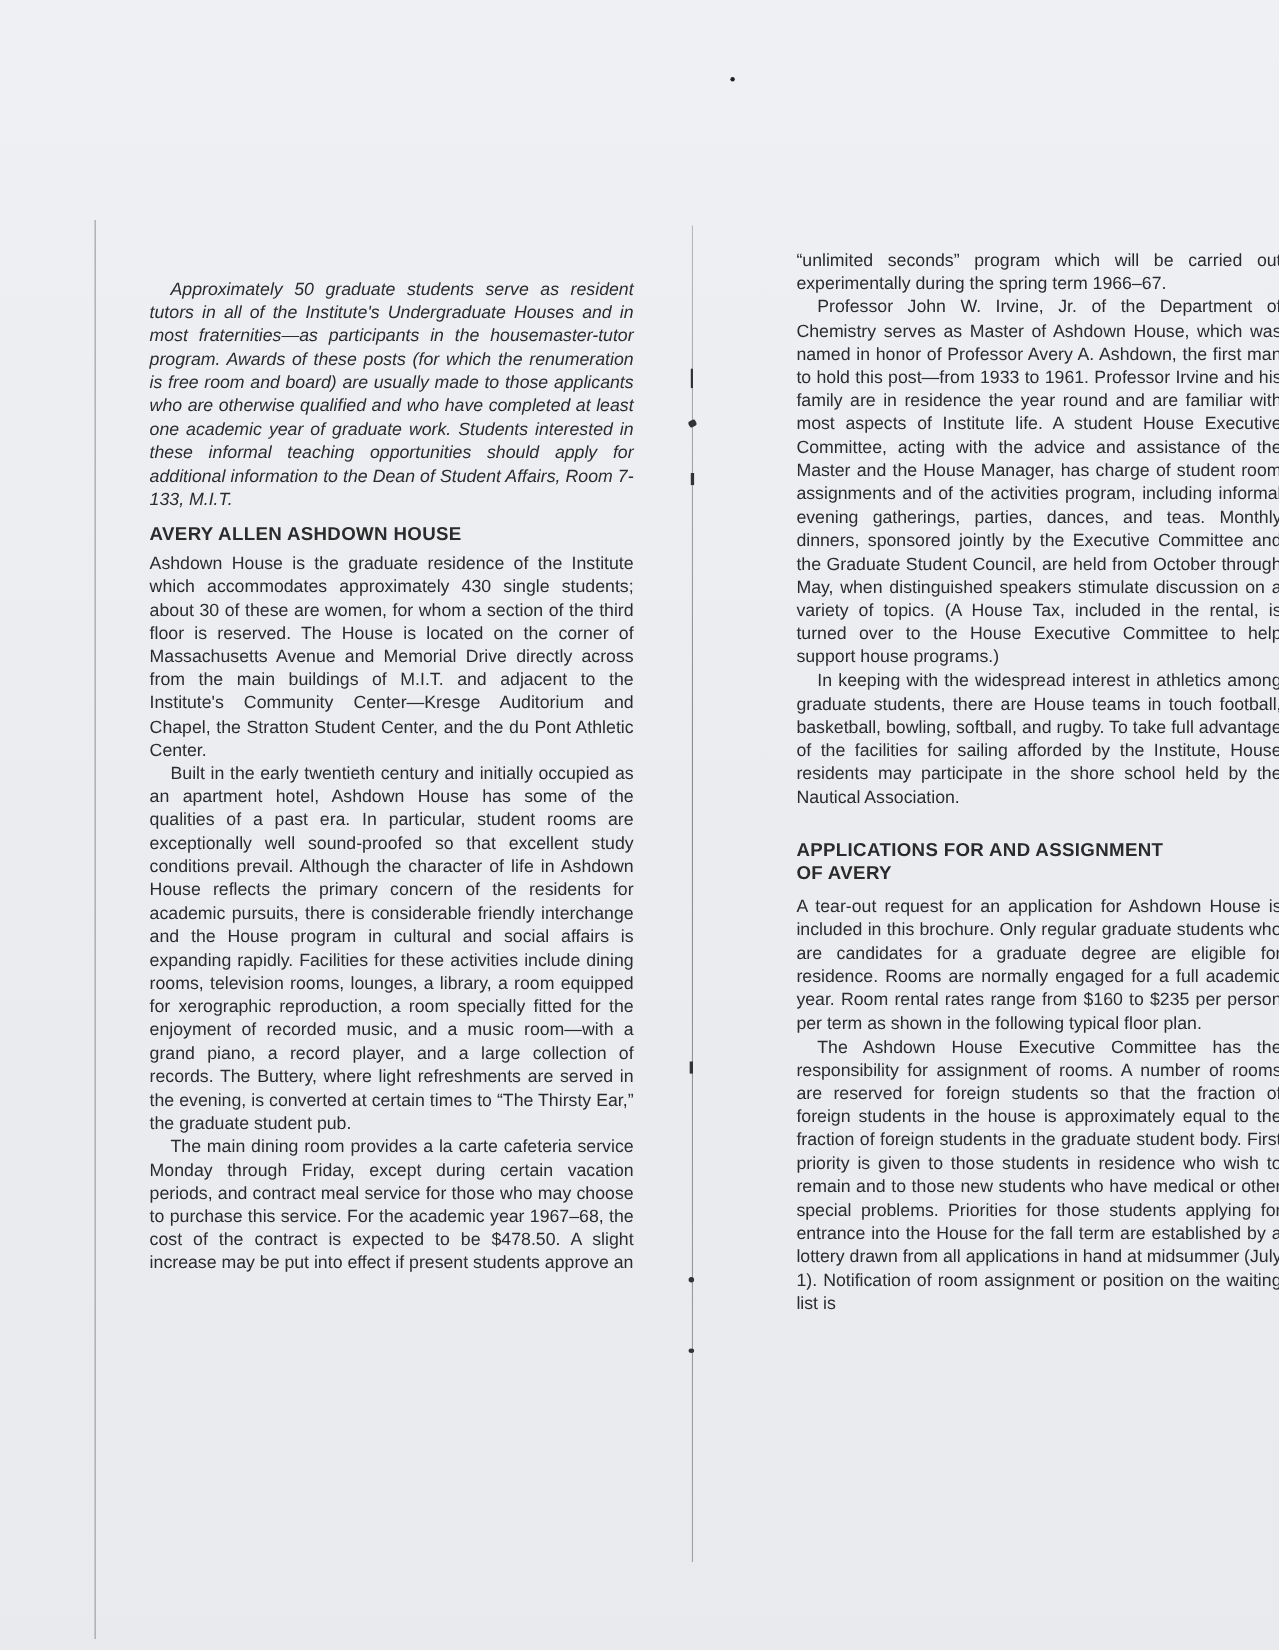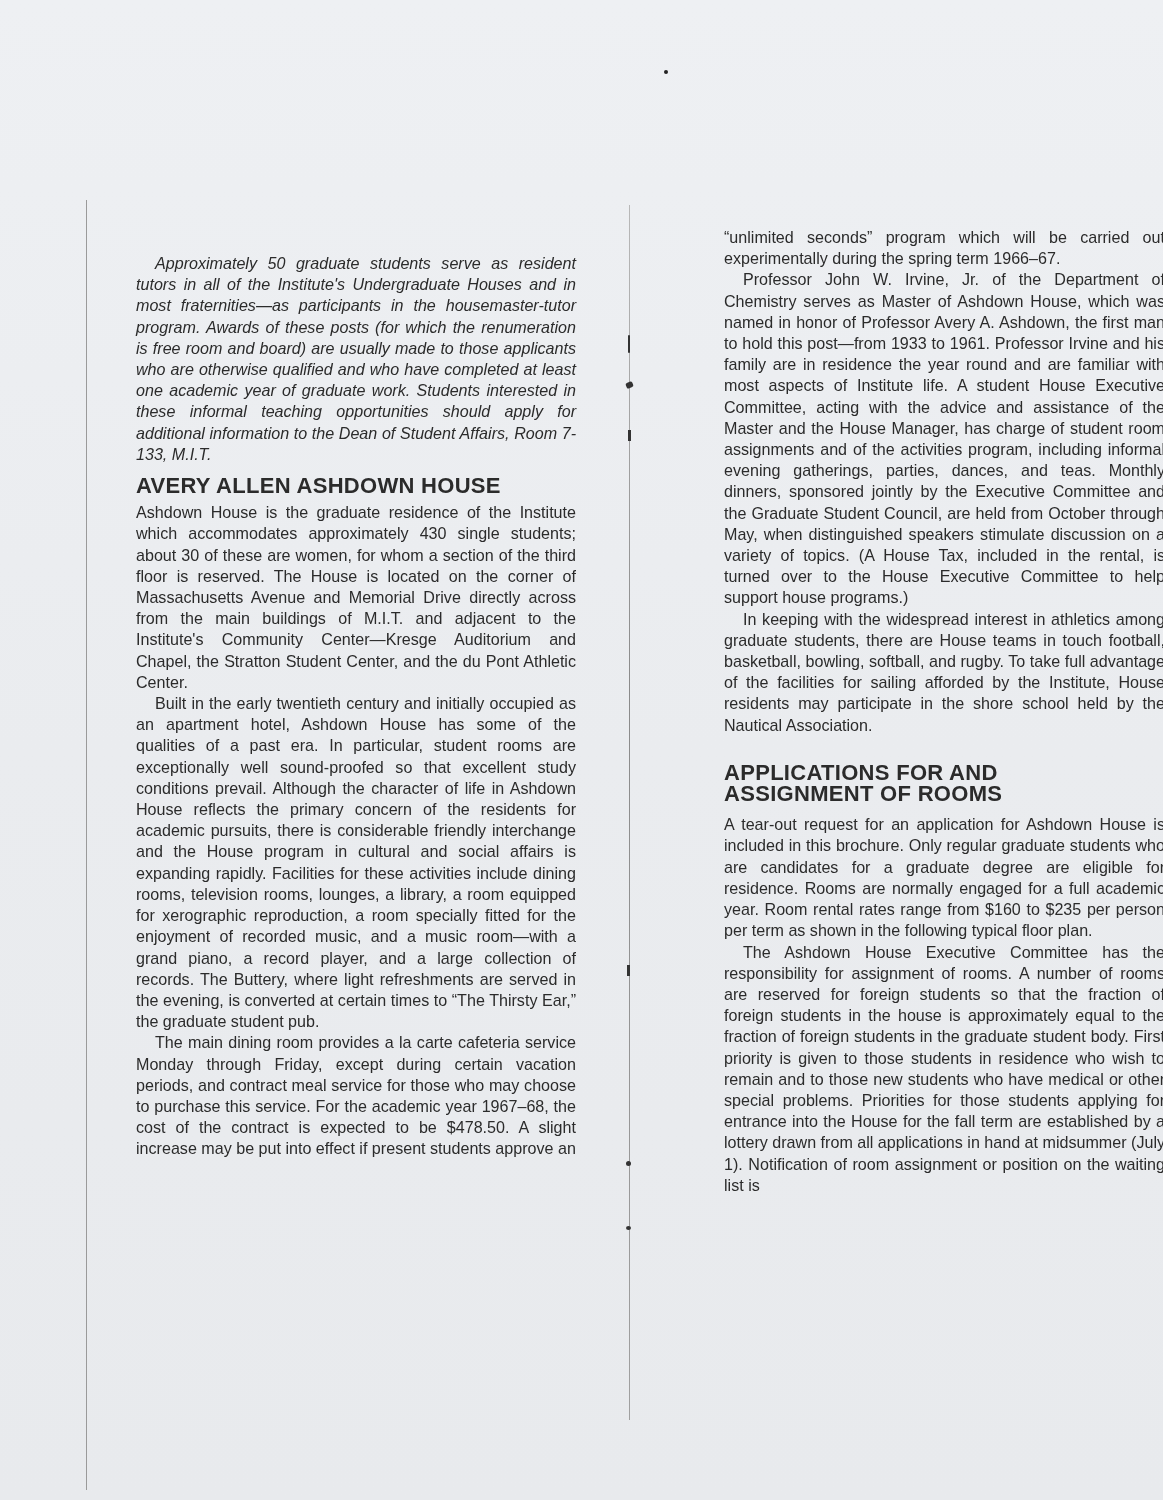--- a/index.html
+++ b/index.html
@@ -31,21 +31,21 @@
     line-height: 21.2px;
     text-align: justify;
   }
   .col-left  { left: 136px; top: 244px; width: 440px; }
   .col-right { left: 724px; top: 227px; width: 441px; }
   .column p { margin: 0; }
   .indent { text-indent: 19px; }
   .gap-sm { margin-top: 9px !important; font-style: italic; }
   .heading {
     font-weight: bold;
-    font-size: 22px;
+    font-size: 17px;
     line-height: 21.2px;
     letter-spacing: 0.3px;
     text-align: left;
     margin: 0;
   }
   .h-left { margin-top: 10px; margin-bottom: 6px; }
   .h-right { margin-top: 26px; margin-bottom: 10px; width: 360px; }
 </style>
 </head>
 <body>
@@ -69,16 +69,16 @@
   <h2 class="heading h-left">AVERY ALLEN ASHDOWN HOUSE</h2>
   <p>Ashdown House is the graduate residence of the Institute which accommodates approximately 430 single students; about 30 of these are women, for whom a section of the third floor is reserved. The House is located on the corner of Massachusetts Avenue and Memorial Drive directly across from the main buildings of M.I.T. and adjacent to the Institute's Community Center—Kresge Auditorium and Chapel, the Stratton Student Center, and the du Pont Athletic Center.</p>
   <p class="indent">Built in the early twentieth century and initially occupied as an apartment hotel, Ashdown House has some of the qualities of a past era. In particular, student rooms are exceptionally well sound-proofed so that excellent study conditions prevail. Although the character of life in Ashdown House reflects the primary concern of the residents for academic pursuits, there is considerable friendly interchange and the House program in cultural and social affairs is expanding rapidly. Facilities for these activities include dining rooms, television rooms, lounges, a library, a room equipped for xerographic reproduction, a room specially fitted for the enjoyment of recorded music, and a music room—with a grand piano, a record player, and a large collection of records. The Buttery, where light refreshments are served in the evening, is converted at certain times to “The Thirsty Ear,” the graduate student pub.</p>
   <p class="indent">The main dining room provides a la carte cafeteria service Monday through Friday, except during certain vacation periods, and contract meal service for those who may choose to purchase this service. For the academic year 1967–68, the cost of the contract is expected to be $478.50. A slight increase may be put into effect if present students approve an</p>
 </div>
 
 <div class="column col-right">
   <p>“unlimited seconds” program which will be carried out experimentally during the spring term 1966–67.</p>
   <p class="indent">Professor John W. Irvine, Jr. of the Department of Chemistry serves as Master of Ashdown House, which was named in honor of Professor Avery A. Ashdown, the first man to hold this post—from 1933 to 1961. Professor Irvine and his family are in residence the year round and are familiar with most aspects of Institute life. A student House Executive Committee, acting with the advice and assistance of the Master and the House Manager, has charge of student room assignments and of the activities program, including informal evening gatherings, parties, dances, and teas. Monthly dinners, sponsored jointly by the Executive Committee and the Graduate Student Council, are held from October through May, when distinguished speakers stimulate discussion on a variety of topics. (A House Tax, included in the rental, is turned over to the House Executive Committee to help support house programs.)</p>
   <p class="indent">In keeping with the widespread interest in athletics among graduate students, there are House teams in touch football, basketball, bowling, softball, and rugby. To take full advantage of the facilities for sailing afforded by the Institute, House residents may participate in the shore school held by the Nautical Association.</p>
-  <h2 class="heading h-right">APPLICATIONS FOR AND ASSIGNMENT OF ROOMS</h2>
+  <h2 class="heading h-right">APPLICATIONS FOR AND ASSIGNMENT OF AVERY</h2>
   <p>A tear-out request for an application for Ashdown House is included in this brochure. Only regular graduate students who are candidates for a graduate degree are eligible for residence. Rooms are normally engaged for a full academic year. Room rental rates range from $160 to $235 per person per term as shown in the following typical floor plan.</p>
   <p class="indent">The Ashdown House Executive Committee has the responsibility for assignment of rooms. A number of rooms are reserved for foreign students so that the fraction of foreign students in the house is approximately equal to the fraction of foreign students in the graduate student body. First priority is given to those students in residence who wish to remain and to those new students who have medical or other special problems. Priorities for those students applying for entrance into the House for the fall term are established by a lottery drawn from all applications in hand at midsummer (July 1). Notification of room assignment or position on the waiting list is</p>
 </div>
 
 </body></html>

